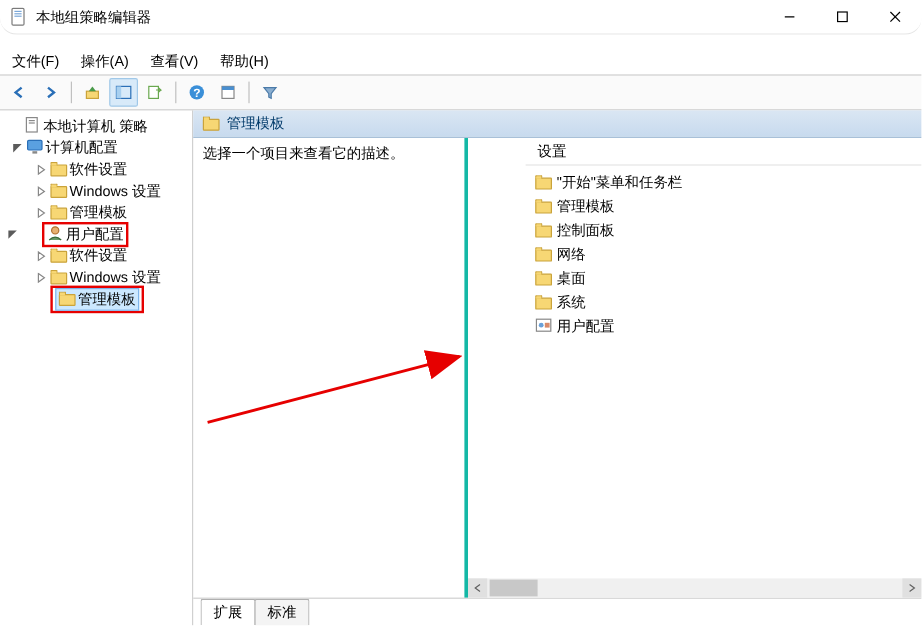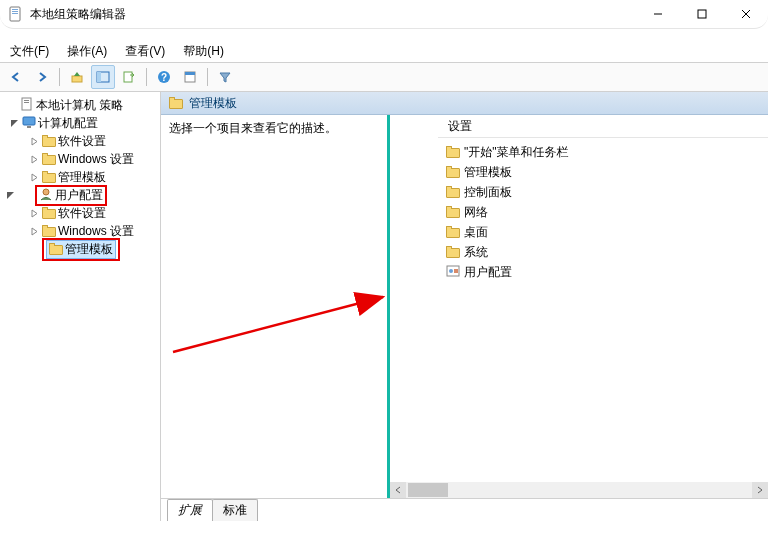--- a/index.html
+++ b/index.html
@@ -26,21 +26,21 @@
   .descpane{width:210px;padding:5px 8px;}
   .listpane{flex:1;position:relative;border-left:3px solid #14b8a6;padding-left:48px;}
   .listhead{height:22px;display:flex;align-items:center;padding-left:10px;border-bottom:1px solid #e5e5e5;background:#fff;}
   .listbody{padding:4px 8px;}
   .listitem{height:20px;display:flex;align-items:center;gap:4px;}
   .hscroll{height:16px;display:flex;align-items:center;background:#f0f0f0;}
   .hscroll .btn{width:16px;height:16px;background:#e0e0e0;display:flex;align-items:center;justify-content:center;}
   .hscroll .thumb{width:40px;height:14px;background:#c8c8c8;margin-left:2px;}
   .tabs{height:22px;display:flex;align-items:flex-end;padding-left:6px;gap:0;}
   .tab{border:1px solid #b0b0b0;border-bottom:none;padding:2px 10px;background:#f4f4f4;border-radius:2px 2px 0 0;margin-right:-1px;}
-  .tab.active{background:#fff;font-style:italic;}
+  .tab.active{background:#fff;}
   
   .tnode{display:flex;align-items:center;height:18px;gap:2px;white-space:nowrap;}
   .twist{width:12px;display:inline-flex;justify-content:center;color:#5b5b5b;}
   .hl-red{border:2px solid #e60000;padding:0 2px;}
   .sel{background:#cce8ff;border:1px solid #7eb4ea;padding:0 2px;}
   
   .foldericon{width:14px;height:12px;display:inline-block;position:relative;}
   .foldericon::before{content:"";position:absolute;top:2px;left:0;width:14px;height:10px;background:#f7d774;border:1px solid #caa33a;border-radius:1px;box-sizing:border-box;}
   .foldericon::after{content:"";position:absolute;top:0;left:0;width:6px;height:3px;background:#f7d774;border:1px solid #caa33a;border-bottom:none;border-radius:1px 1px 0 0;box-sizing:border-box;}
   

